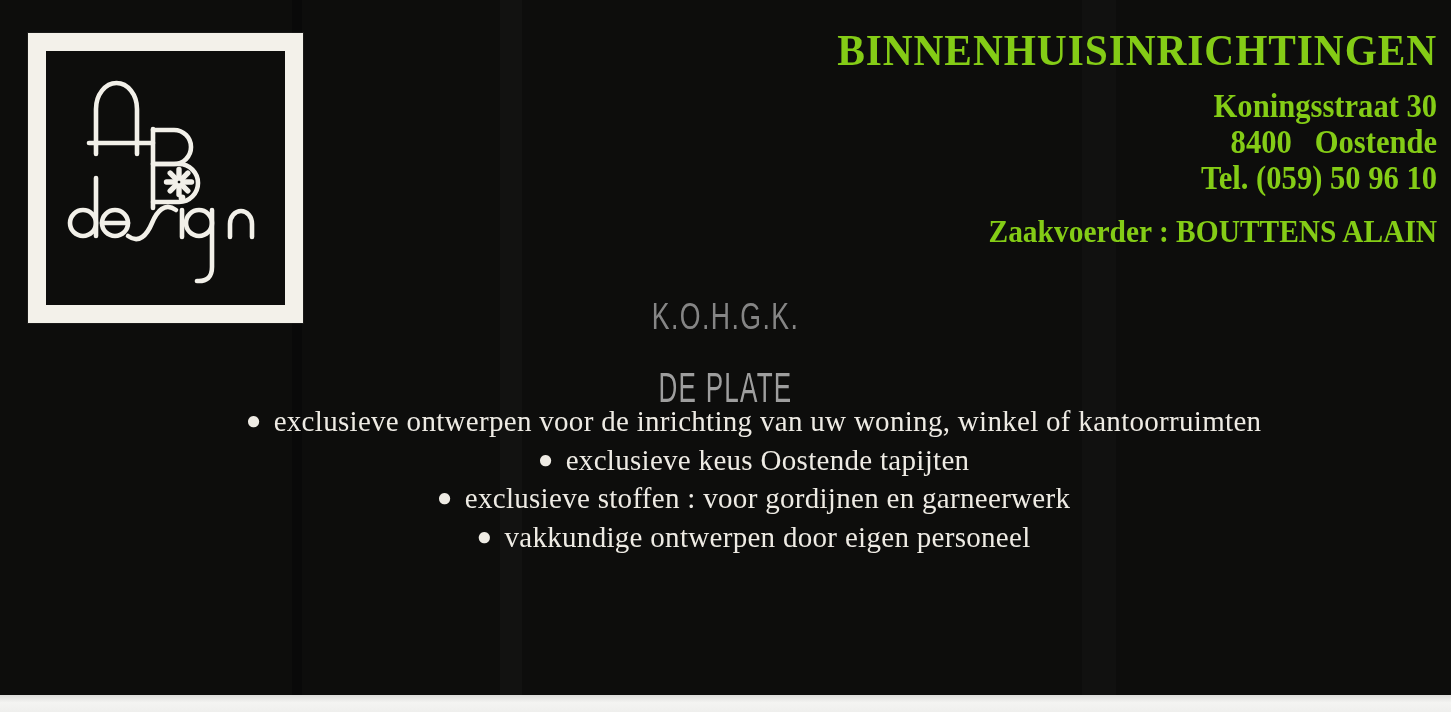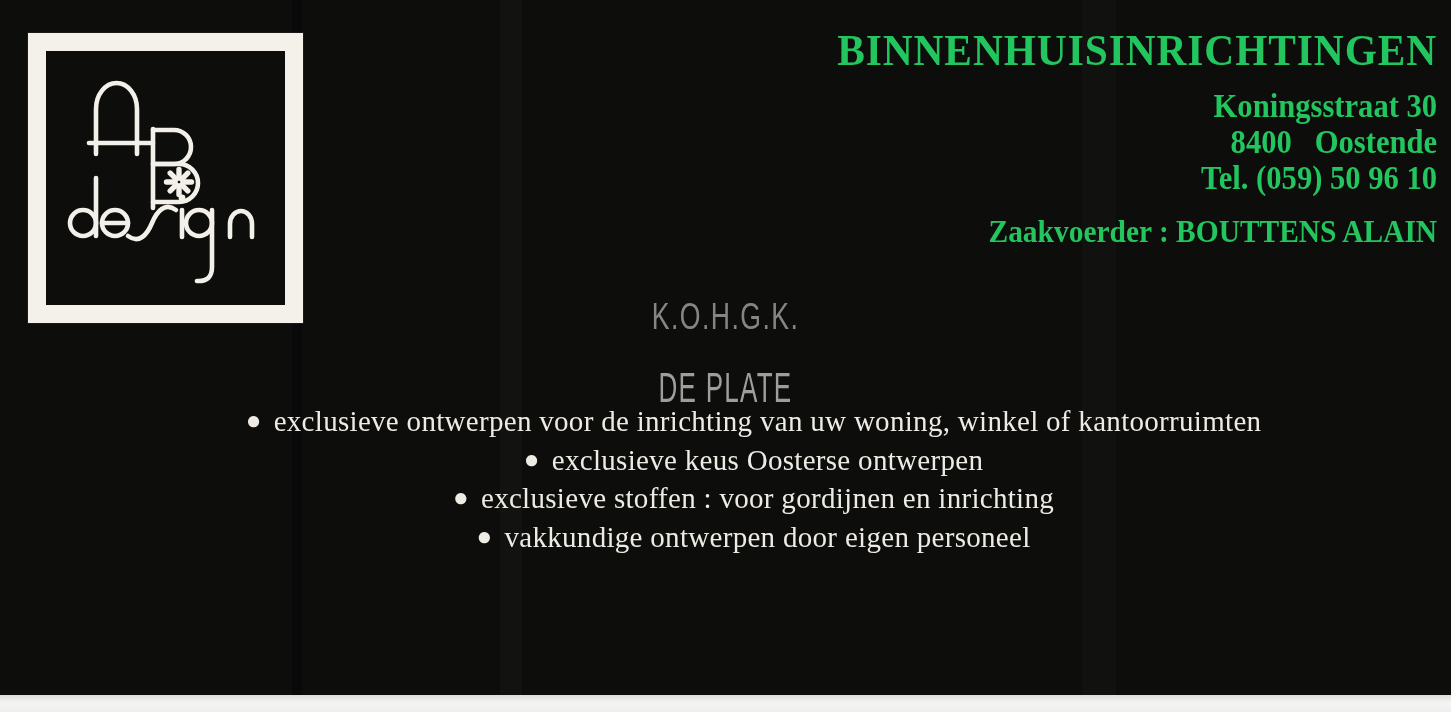--- a/index.html
+++ b/index.html
@@ -31,21 +31,21 @@
     box-shadow:0 0 0 1px rgba(255,255,255,0.06);
   }
   .logo-frame svg{display:block;width:239px;height:254px;}
   .logo-stroke{stroke:#f2f0e9;stroke-width:4.6;fill:none;stroke-linecap:round;stroke-linejoin:round;}
   .logo-star{stroke:#f2f0e9;stroke-width:5.4;stroke-linecap:round;}
   .logo-fill{fill:#f2f0e9;}
 
   
   .header{
     position:absolute;top:27px;right:14px;
-    text-align:right;color:#22c55e;
+    text-align:right;color:#84cc16;
   }
   .title{
     font-size:45px;font-weight:bold;line-height:1.05;
     letter-spacing:1px;white-space:nowrap;
     transform:scaleX(0.92);transform-origin:100% 50%;
   }
   .address{
     margin-top:14px;
     font-size:34px;font-weight:bold;line-height:36px;
     transform:scaleX(0.90);transform-origin:100% 0;
@@ -138,21 +138,21 @@
       <div>Tel. (059) 50 96 10</div>
     </div>
     <div class="manager"><span>Zaakvoerder :</span><span> </span><span>BOUTTENS ALAIN</span></div>
   </div>
 
   <div class="wm wm-1">K.O.H.G.K.</div>
   <div class="wm wm-2">DE PLATE</div>
 
   <div class="services">
     <div class="service-line"><span class="bullet">●</span><span>exclusieve ontwerpen voor de inrichting van uw woning, winkel of kantoorruimten</span></div>
-    <div class="service-line"><span class="bullet">●</span><span>exclusieve keus Oosterse ontwerpen</span></div>
-    <div class="service-line"><span class="bullet">●</span><span>exclusieve stoffen : voor gordijnen en inrichting</span></div>
+    <div class="service-line"><span class="bullet">●</span><span>exclusieve keus Oostende tapijten</span></div>
+    <div class="service-line"><span class="bullet">●</span><span>exclusieve stoffen : voor gordijnen en garneerwerk</span></div>
     <div class="service-line"><span class="bullet">●</span><span>vakkundige ontwerpen door eigen personeel</span></div>
   </div>
 
 
   <div class="scan-strip"></div>
 
 </div>
 
 </body></html>

